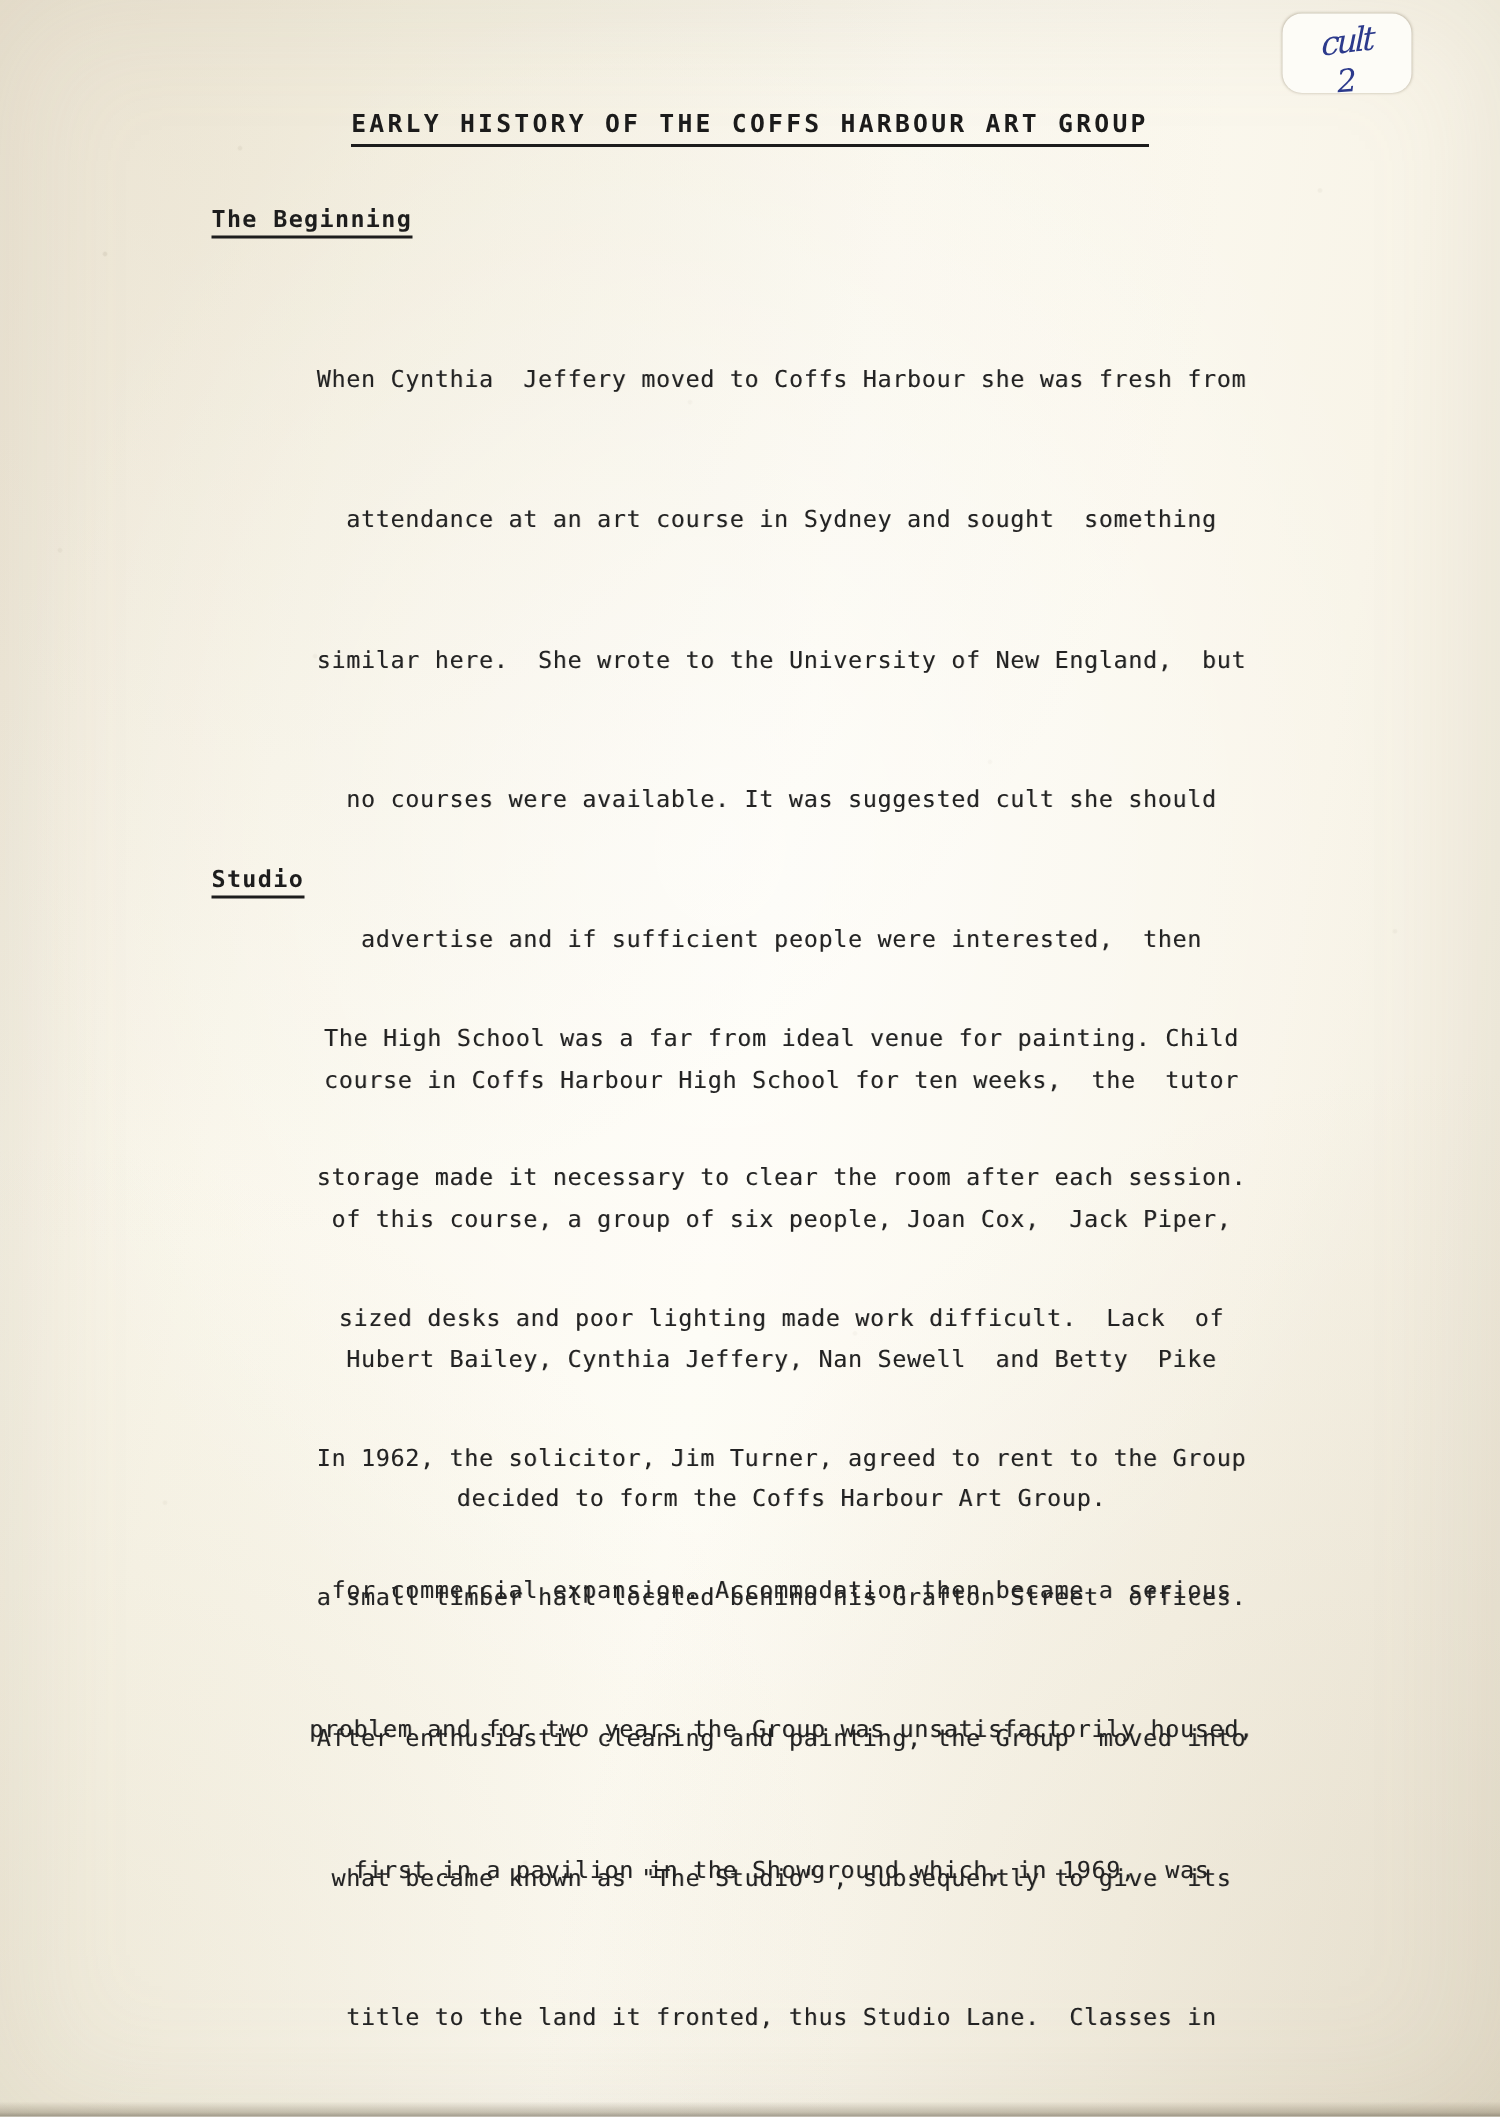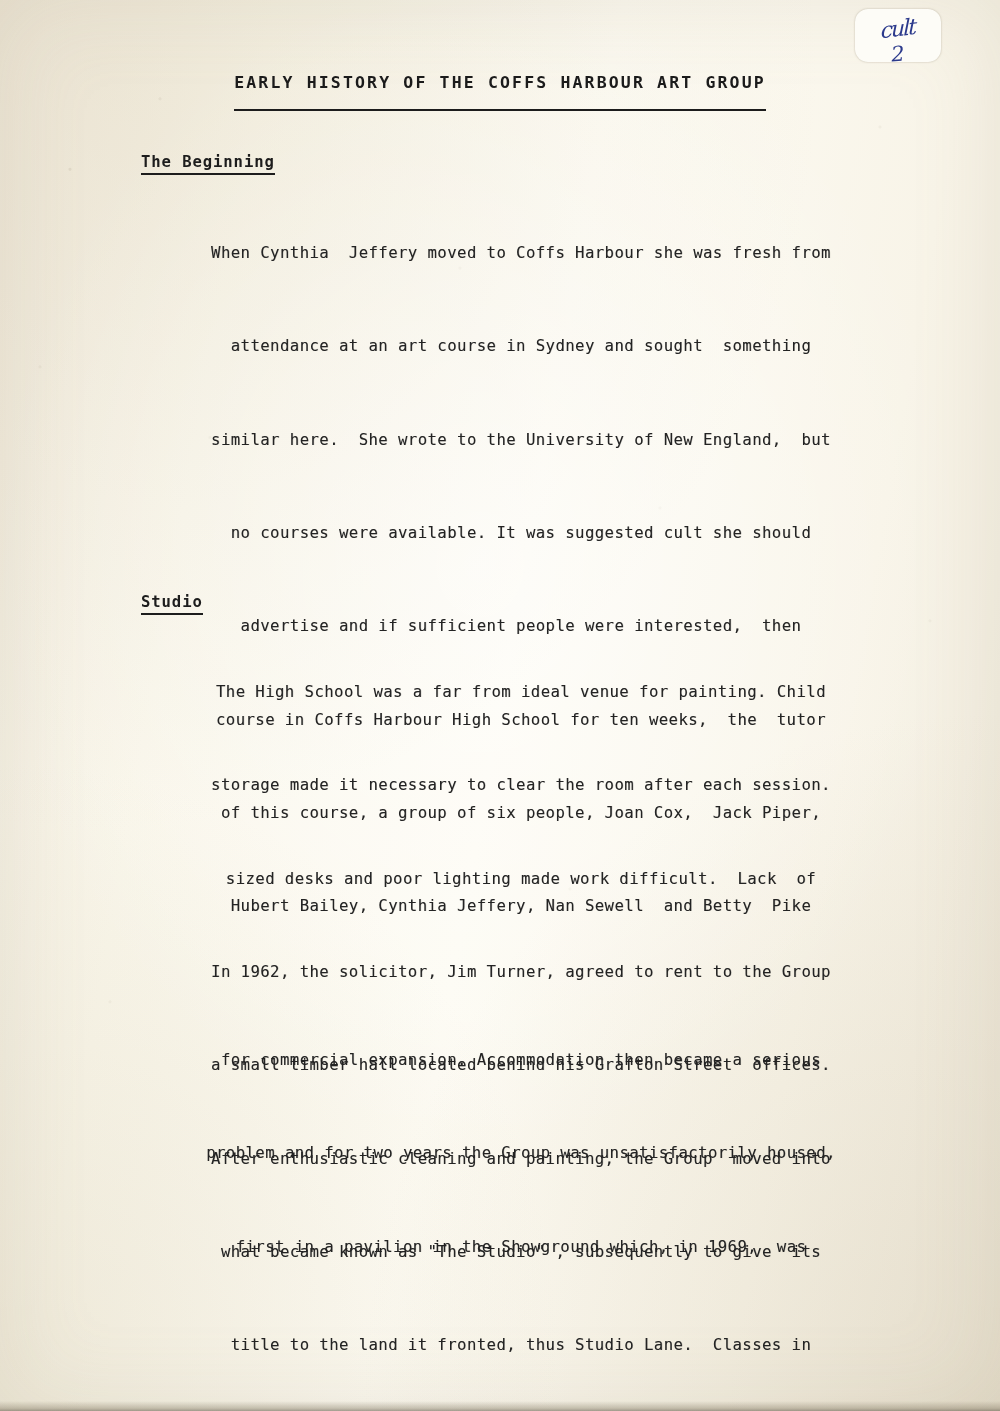--- a/index.html
+++ b/index.html
@@ -100,42 +100,41 @@
     top: 73px;
     width: 1000px;
     text-align: center;
     font-size: 16.5px;
     letter-spacing: 2.15px;
     color: #1b1b1b;
     font-weight: 700;
   }
   .doc-title span.u {
     border-bottom: 2.4px solid #1c1c1c;
-    padding-bottom: 17px;
+    padding-bottom: 4px;
   }
 
   .body-block {
     position: absolute;
     left: 141px;
     width: 760px;
     color: #232323;
     font-size: 15.6px;
     line-height: 31.1px;
     letter-spacing: 0.45px;
     white-space: pre-wrap;
   }
 
   .heading {
     position: absolute;
     left: 141px;
     color: #1d1d1d;
     font-size: 15.6px;
     letter-spacing: 0.9px;
     font-weight: 700;
-    margin-top: 16px;
   }
   .heading span.u {
     border-bottom: 2.2px solid #1d1d1d;
     padding-bottom: 2px;
   }
 
   
   .h-beginning { top: 137px; }
   .p-beginning { top: 176px; }
   .h-studio    { top: 577px; }
@@ -167,20 +166,21 @@
 
     <div class="body-block p-beginning">
       <span class="line">When Cynthia  Jeffery moved to Coffs Harbour she was fresh from</span>
       <span class="line">attendance at an art course in Sydney and sought  something</span>
       <span class="line">similar here.  She wrote to the University of New England,  but</span>
       <span class="line">no courses were available. It was suggested cult she should</span>
       <span class="line">advertise and if sufficient people were interested,  then</span>
       <span class="line">course in Coffs Harbour High School for ten weeks,  the  tutor</span>
       <span class="line">of this course, a group of six people, Joan Cox,  Jack Piper,</span>
       <span class="line">Hubert Bailey, Cynthia Jeffery, Nan Sewell  and Betty  Pike</span>
+      <span class="line">decided to form the Coffs Harbour Art Group.</span>
     </div>
 
     <div class="heading h-studio">
       <span class="u">Studio</span>
     </div>
 
     <div class="body-block p-studio">
       <span class="line">The High School was a far from ideal venue for painting. Child</span>
       <span class="line">storage made it necessary to clear the room after each session.</span>
       <span class="line">sized desks and poor lighting made work difficult.  Lack  of</span>

